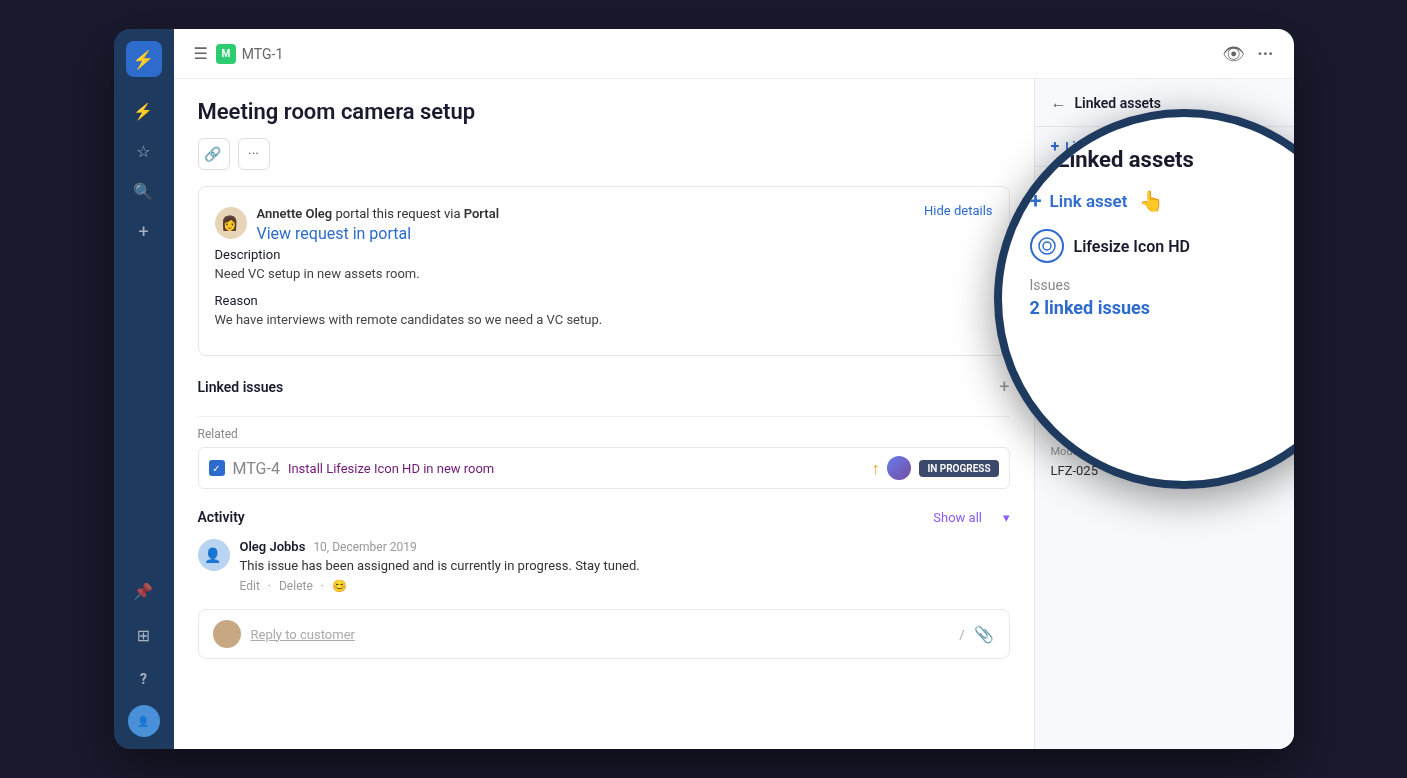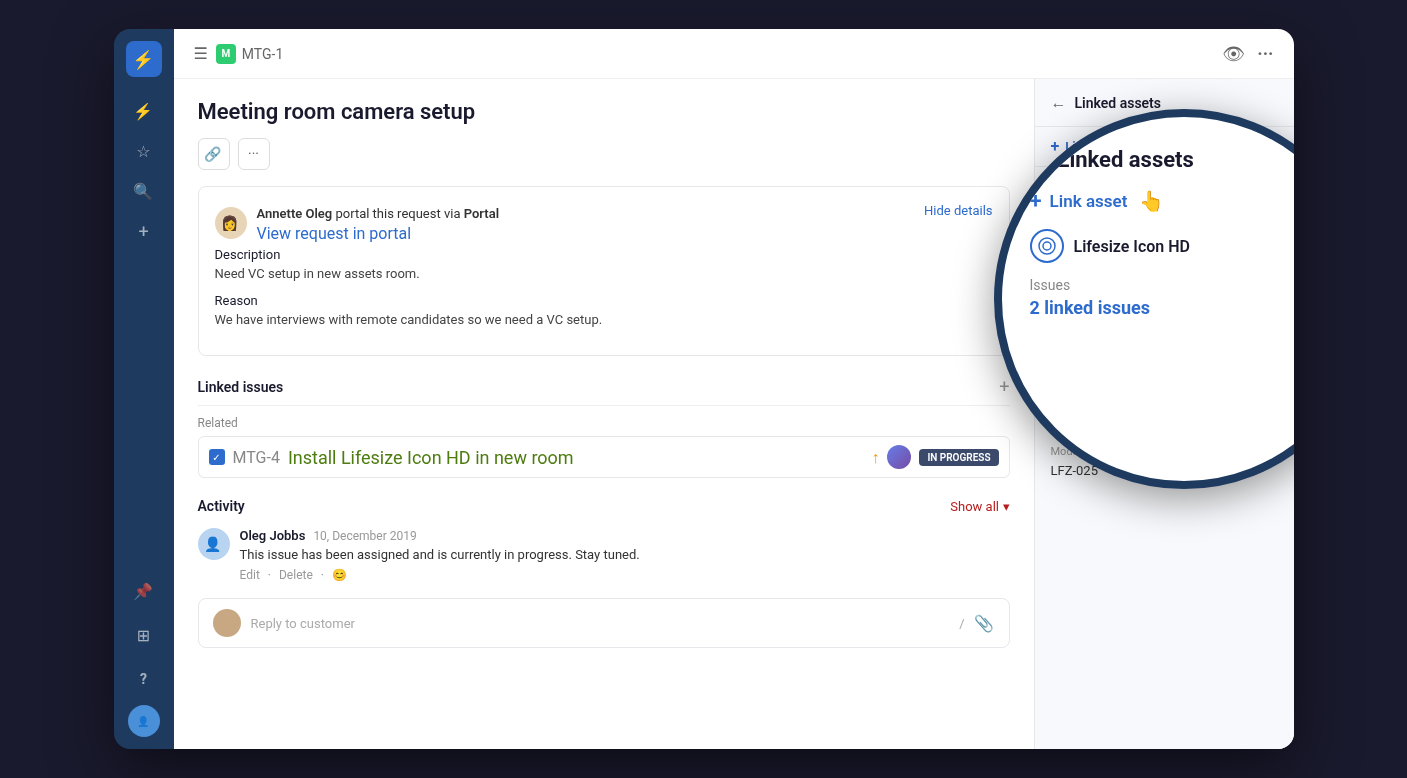--- a/index.html
+++ b/index.html
@@ -160,21 +160,21 @@
     .requester-text strong { font-weight: 600; }
     .portal-link { color: #2d6bcd; font-size: 16px; cursor: pointer; display: block; margin-top: 2px; }
     .hide-details-btn { color: #2d6bcd; font-size: 13px; cursor: pointer; }
     .desc-section { margin-bottom: 12px; }
     .desc-label { font-weight: 400; font-size: 13px; margin-bottom: 4px; color: #1a1a2e; }
     .desc-text { font-size: 13px; color: #444; }
     .linked-issues-section { margin-bottom: 20px; }
     .section-header {
       display: flex; justify-content: space-between; align-items: center;
       margin-bottom: 10px;
-      padding-bottom: 8px;
+      padding-bottom: 19px;
       border-bottom: 1px solid #eee;
       gap: 28px;
     }
     .section-title { font-size: 14px; font-weight: 600; color: #1a1a2e; }
     .add-btn { color: #999; cursor: pointer; font-size: 18px; }
     .related-label { font-size: 12px; color: #888; margin-bottom: 6px; }
     .issue-row {
       display: flex;
       align-items: center;
       gap: 8px;
@@ -183,21 +183,21 @@
       border-radius: 6px;
     }
     .issue-checkbox {
       width: 16px; height: 16px;
       background: #2d6bcd;
       border-radius: 3px;
       display: flex; align-items: center; justify-content: center;
       color: white; font-size: 10px;
     }
     .issue-id { font-size: 16px; color: #888; }
-    .issue-title { font-size: 18px; color: #4d7c0f; flex: 1; }
+    .issue-title { font-size: 13px; color: #701a75; flex: 1; }
     .issue-priority { font-size: 16px; }
     .issue-assignee {
       width: 24px; height: 24px; border-radius: 50%;
       background: linear-gradient(135deg, #667eea, #764ba2);
       display: flex; align-items: center; justify-content: center;
       font-size: 10px; color: white;
     }
     .issue-status {
       background: #3b4a6b;
       color: white;
@@ -206,22 +206,22 @@
       padding: 3px 8px;
       border-radius: 4px;
     }
     
     .activity-section {}
     .activity-header {
       display: flex; justify-content: space-between; align-items: center;
       margin-bottom: 14px;
     }
     .show-all-btn {
-      display: flex; align-items: center; gap: 4px;
-      font-size: 13px; color: #b91c1c; cursor: pointer;
+      display: flex; align-items: center; gap: 21px;
+      font-size: 13px; color: #8b5cf6; cursor: pointer;
     }
     .comment-row {
       display: flex; gap: 10px; margin-bottom: 16px;
     }
     .comment-avatar {
       width: 32px; height: 32px; border-radius: 50%;
       background: #b8d4f0;
       flex-shrink: 0;
       overflow: hidden;
     }
@@ -242,21 +242,21 @@
       border: 1px solid #e5e7eb; border-radius: 8px;
       padding: 10px 14px;
       margin-top: 8px;
     }
     .reply-avatar {
       width: 28px; height: 28px; border-radius: 50%;
       background: #c8a882;
       flex-shrink: 0;
     }
     .reply-placeholder {
-      font-size: 13px; color: #aaa; flex: 1;
+      font-size: 13px; color: #aaa; flex: 1; text-decoration: underline;
     }
     .reply-separator { color: #aaa; font-size: 13px; }
     .attach-icon { color: #aaa; cursor: pointer; }
     
     .right-panel {
       width: 260px;
       background: #f8f9fc;
       border-left: 1px solid #e5e7eb;
       display: flex;
       flex-direction: column;

